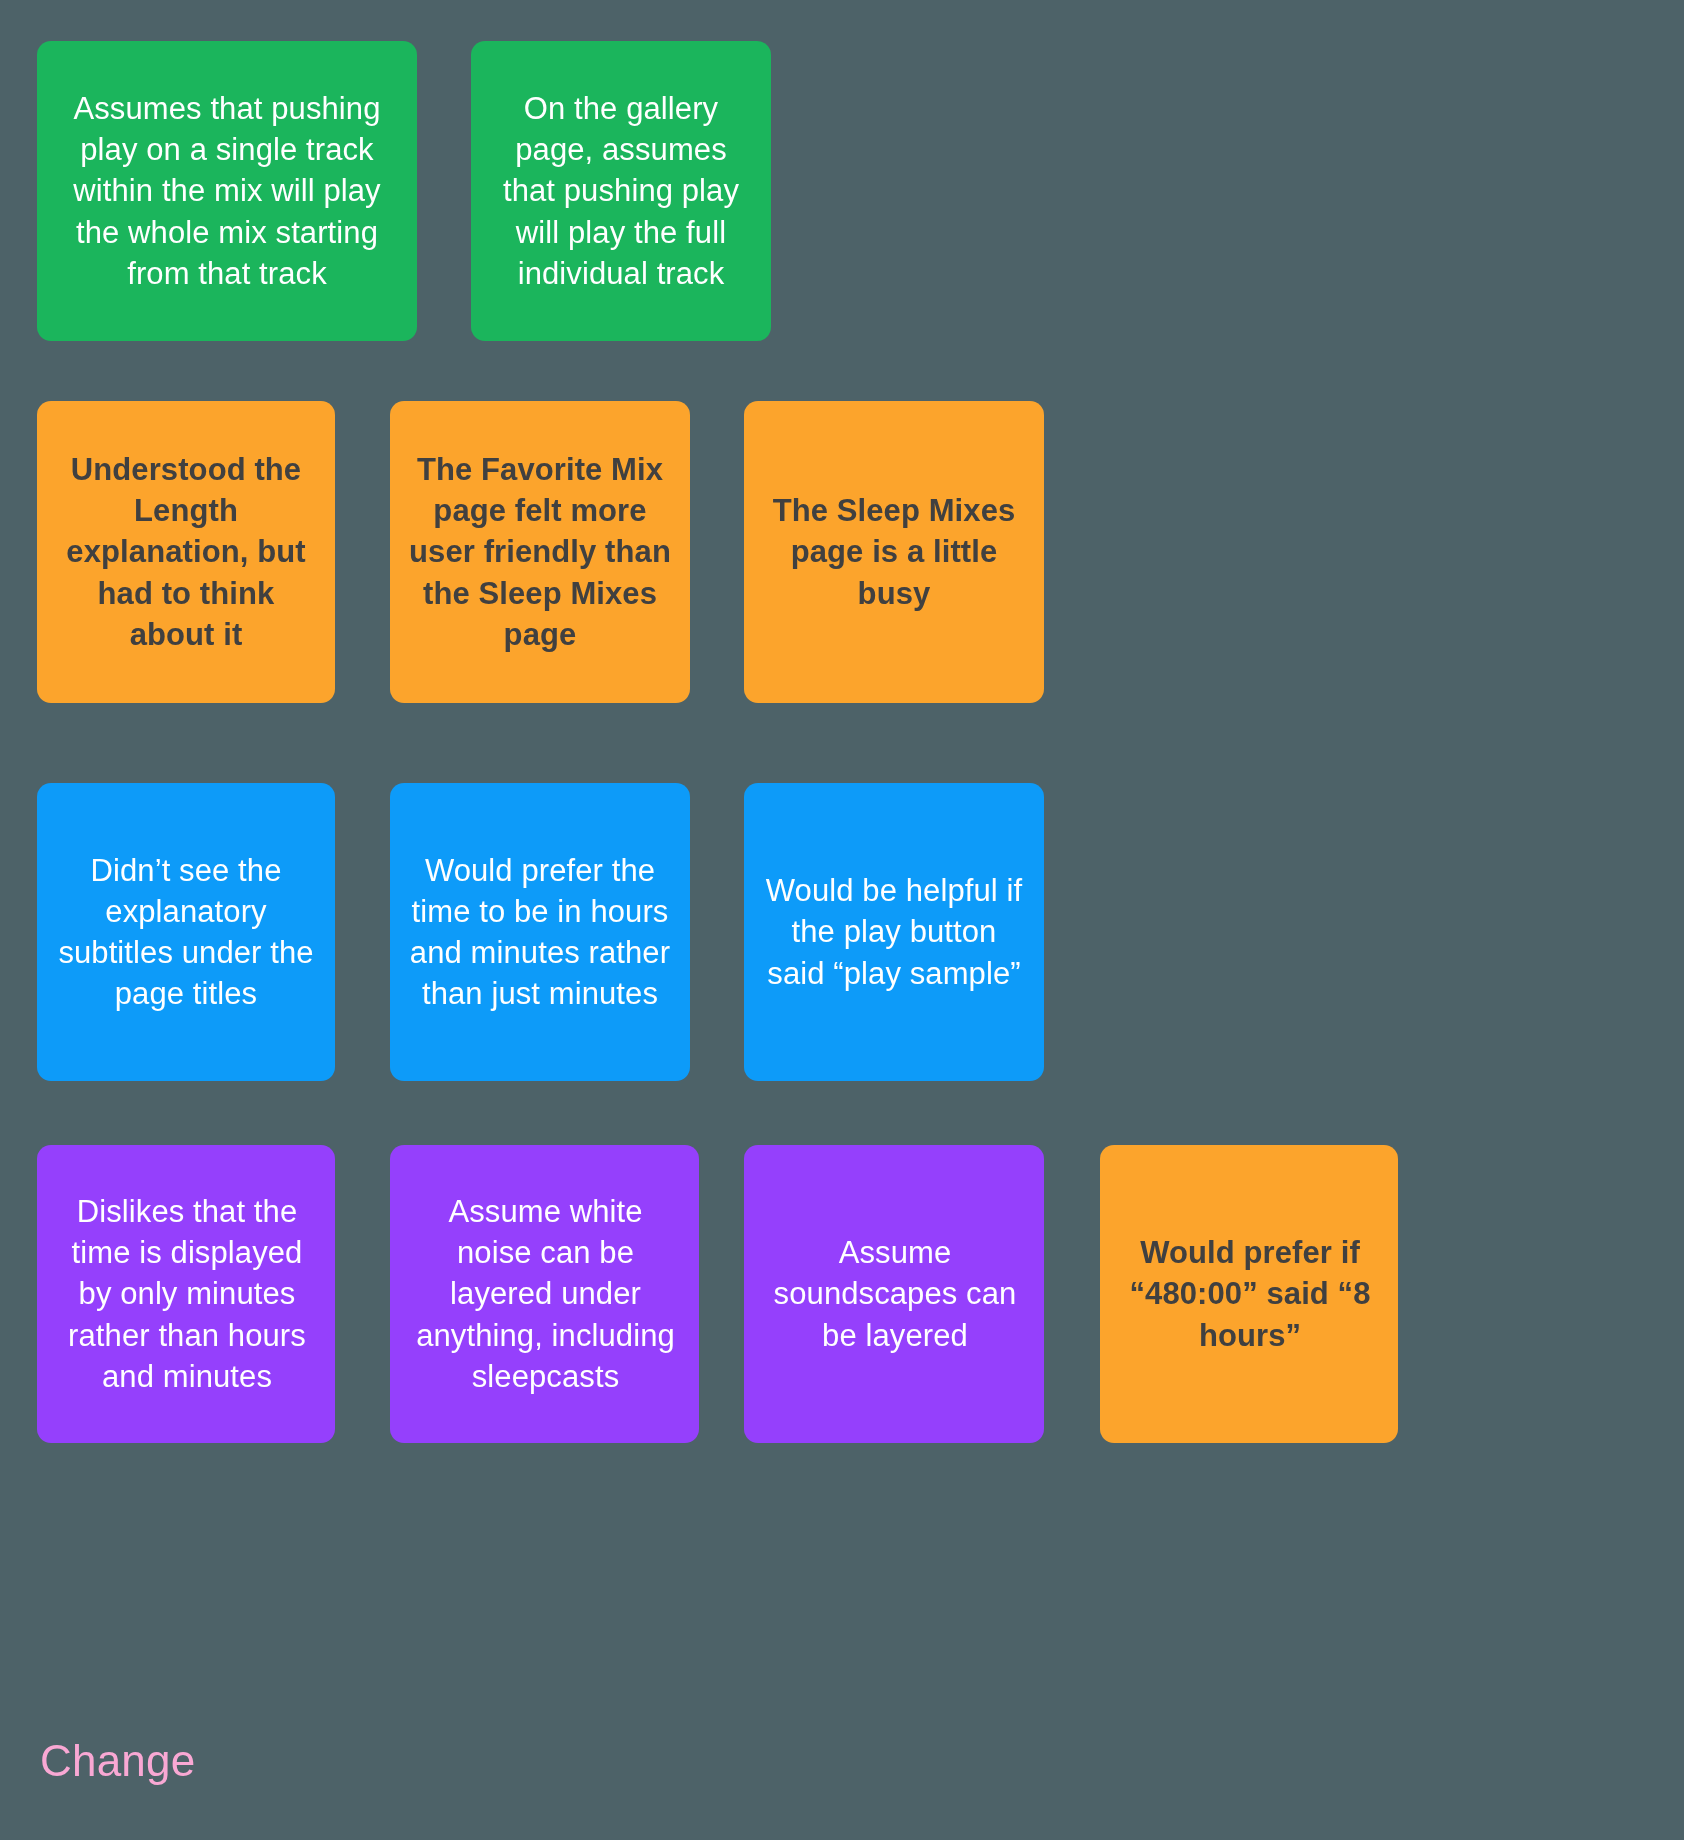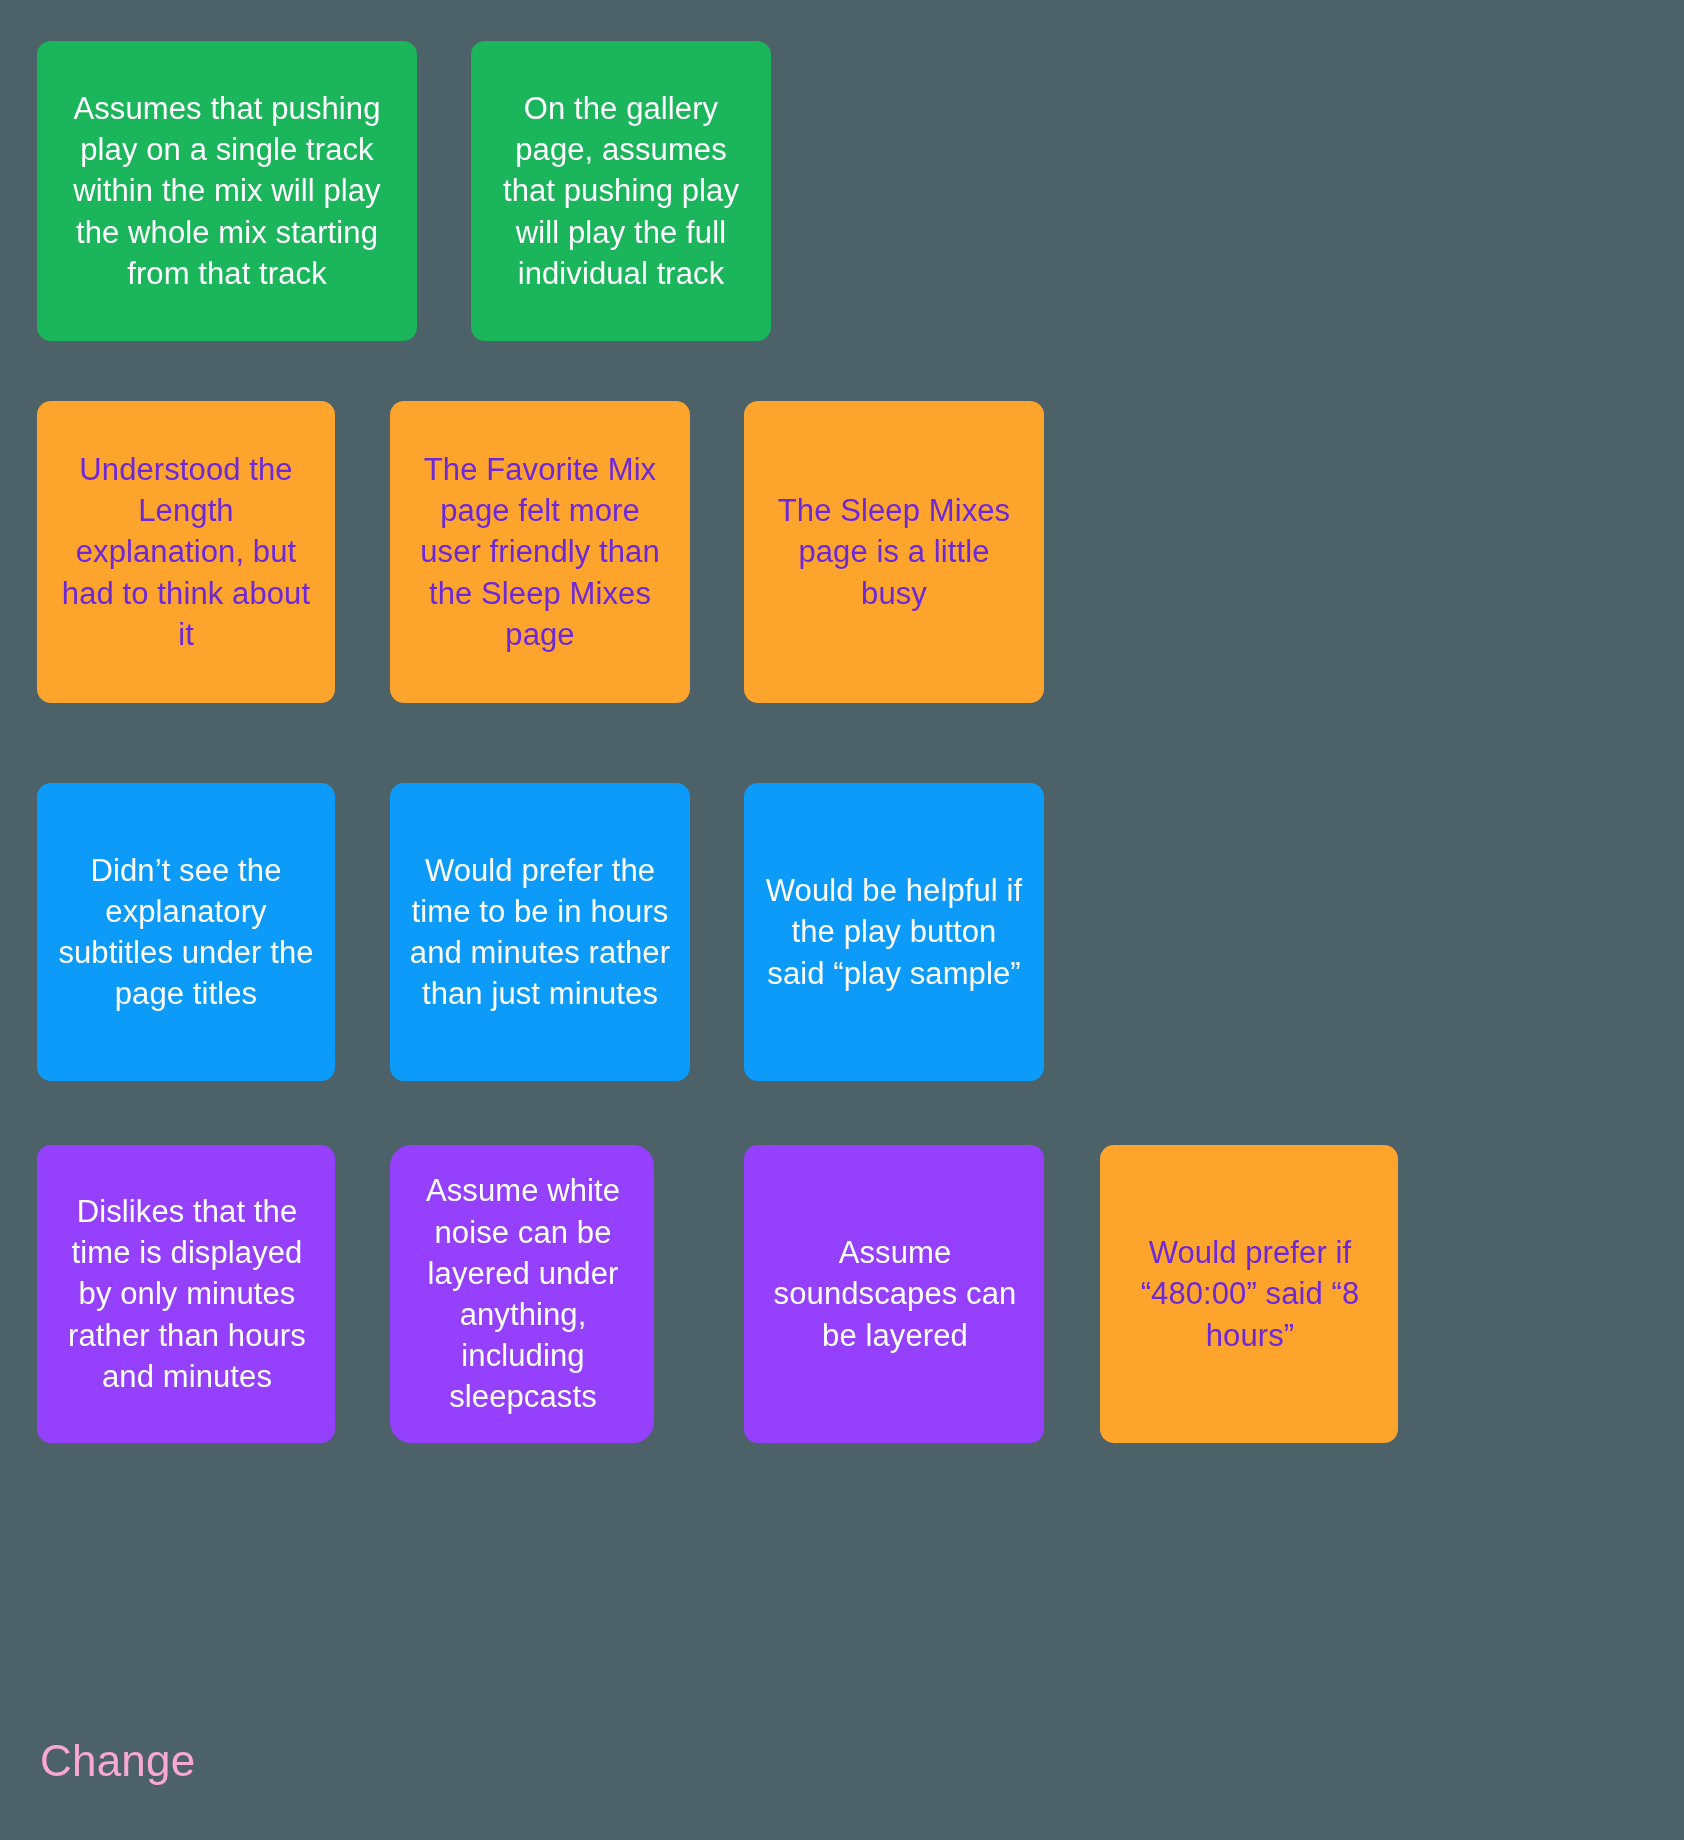--- a/index.html
+++ b/index.html
@@ -37,21 +37,21 @@
     overflow-wrap: break-word;
   }
 
   .sticky .note-text {
     display: block;
     width: 100%;
   }
 
   
   .c-green  { background: #1bb55c; color: #ffffff; }
-  .c-orange { background: #fca42c; color: #6d28d9; }
+  .c-orange { background: #fca42c; color: #404040; font-weight: bold; }
   .c-blue   { background: #0d9bf9; color: #ffffff; }
   .c-purple { background: #9540fc; color: #ffffff; }
 
   
   .r1       { top: 41px;  height: 300px; }
   .r1.n1    { left: 37px;  width: 380px; }
   .r1.n2    { left: 471px; width: 300px; }
 
   
   .r2       { top: 401px; height: 302px; }
@@ -61,21 +61,21 @@
 
   
   .r3       { top: 783px; height: 298px; }
   .r3.n1    { left: 37px;  width: 298px; }
   .r3.n2    { left: 390px; width: 300px; }
   .r3.n3    { left: 744px; width: 300px; }
 
   
   .r4        { top: 1145px; height: 298px; padding-left: 20px; }
   .r4.n1     { left: 37px;   width: 298px; }
-  .r4.n2     { left: 390px;  width: 264px; border-radius: 21px; }
+  .r4.n2     { left: 390px;  width: 309px; }
   .r4.n3     { left: 744px;  width: 300px; }
   .r4.n4     { left: 1100px; width: 298px; text-align: center; }
 
   
   .section-caption {
     position: absolute;
     left: 40px;
     top: 1737px;
     font-size: 44px;
     line-height: 1.1;

